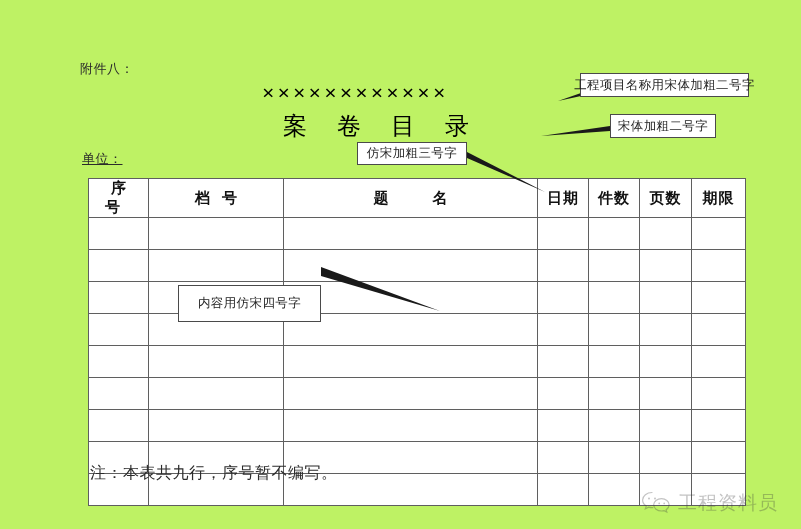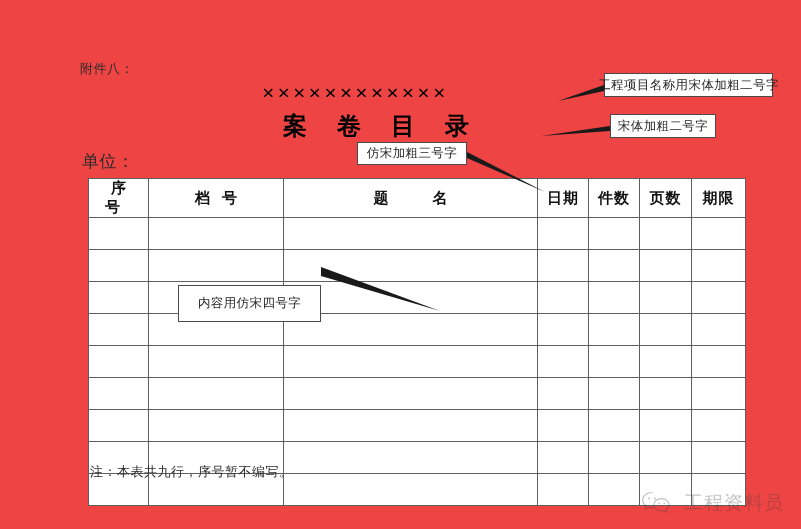--- a/index.html
+++ b/index.html
@@ -8,62 +8,63 @@
     background: #ffffff;
   }
   body {
     font-family: "Liberation Serif", "DejaVu Serif", serif;
     color: #1a1a1a;
   }
   #page {
     position: relative;
     width: 801px;
     height: 529px;
-    background: #ef4444;
+    background: #bef264;
     overflow: hidden;
   }
 
   
   .attach-label {
     position: absolute;
     left: 80px;
     top: 60px;
     font-size: 13px;
     letter-spacing: 0.5px;
     color: #2b2b2b;
     white-space: nowrap;
   }
   .unit-label {
     position: absolute;
     left: 82px;
     top: 150px;
-    font-size: 17px;
+    font-size: 13px;
     letter-spacing: 0.5px;
     color: #2b2b2b;
     white-space: nowrap;
+    text-decoration: underline;
   }
 
   
   .x-row {
     position: absolute;
     left: 262px;
     top: 82px;
     font-size: 22px;
     font-weight: bold;
     letter-spacing: 3px;
     color: #000;
     white-space: nowrap;
     line-height: 1;
   }
   .doc-title {
     position: absolute;
     left: 283px;
     top: 113px;
     font-size: 24px;
-    font-weight: bold;
+    font-weight: normal;
     letter-spacing: 30px;
     color: #000;
     white-space: nowrap;
     line-height: 1.1;
   }
 
   
   #catalog-table {
     position: absolute;
     left: 88px;
@@ -91,42 +92,42 @@
     background: #fff;
   }
   .th-wide { letter-spacing: 12px; text-indent: 12px; }
   .th-title { letter-spacing: 44px; text-indent: 44px; font-family: Liberation Serif, serif; }
   .th-narrow { letter-spacing: 1px; }
 
   .note-text {
     position: absolute;
     left: 90px;
     top: 463px;
-    font-size: 13px;
+    font-size: 16px;
     color: #2b2b2b;
     letter-spacing: 0.5px;
     white-space: nowrap;
   }
 
   
   .callout {
     position: absolute;
     border: 1px solid #4a4a4a;
     background: #ffffff;
     font-size: 12.5px;
     color: #1f1f1f;
     letter-spacing: 0.4px;
     white-space: nowrap;
     display: flex;
     align-items: center;
     justify-content: center;
     box-sizing: border-box;
     z-index: 4;
   }
-  #callout-project { left: 604px; top: 73px; width: 169px; height: 24px; }
+  #callout-project { left: 580px; top: 73px; width: 169px; height: 24px; }
   #callout-title   { left: 610px; top: 114px; width: 106px; height: 24px; }
   #callout-subtitle{ left: 357px; top: 142px; width: 110px; height: 23px; }
   #callout-content { left: 178px; top: 241px; width: 143px; height: 37px; margin-top: 44px; }
 
   
   .leaders {
     position: absolute;
     left: 0; top: 0;
     width: 801px;
     height: 529px;
@@ -136,21 +137,21 @@
 
   
   #watermark {
     position: absolute;
     left: 641px;
     top: 486px;
     width: 148px;
     height: 34px;
     display: flex;
     align-items: center;
-    gap: 13px;
+    gap: 7px;
     opacity: 0.30;
     z-index: 2;
   }
   #watermark .wm-text {
     font-family: "Liberation Sans", "DejaVu Sans", sans-serif;
     font-size: 19px;
     color: #3a3a3a;
     letter-spacing: 1px;
     white-space: nowrap;
   }

